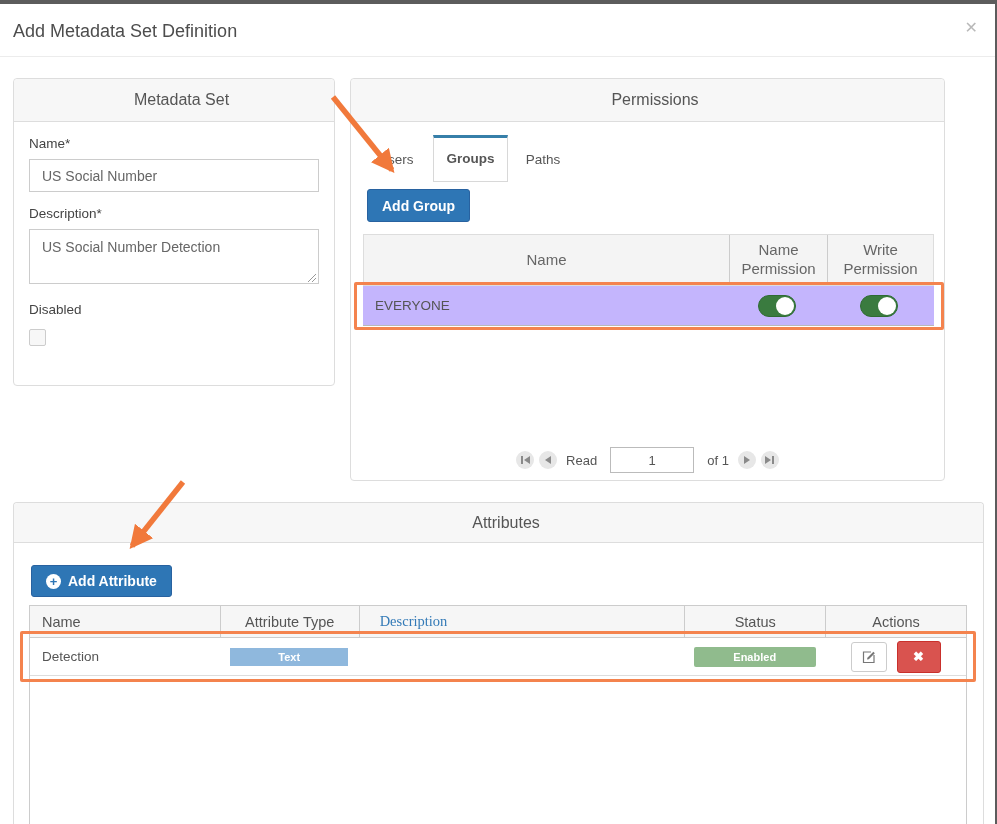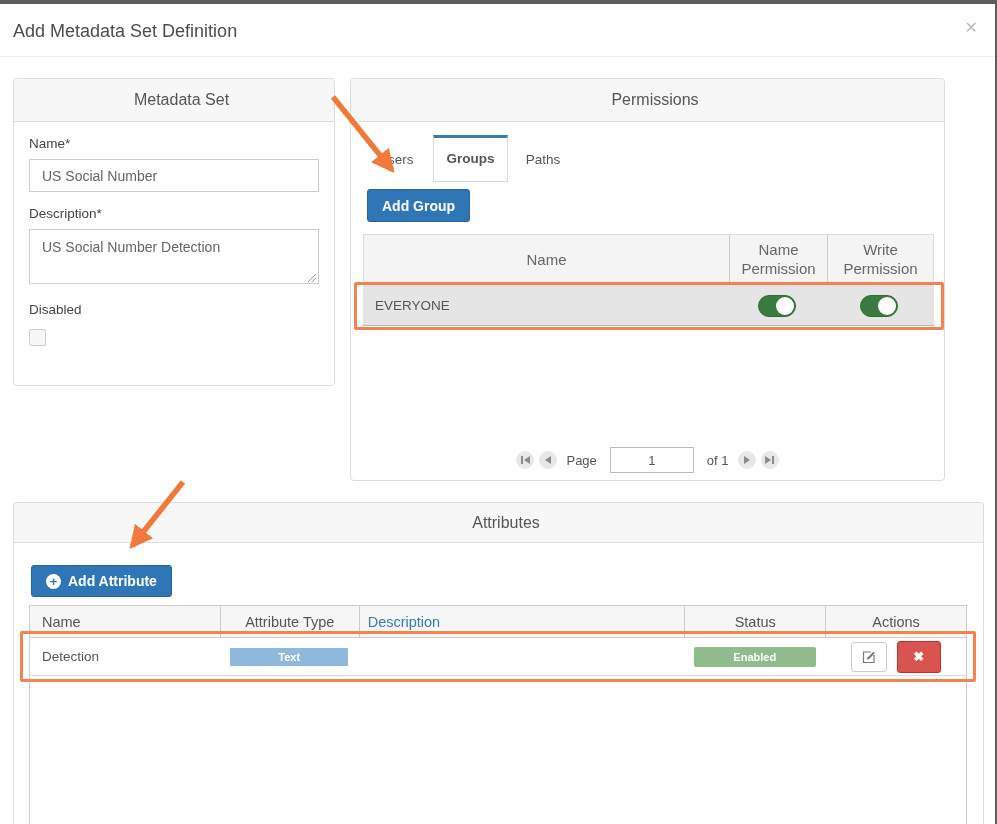--- a/index.html
+++ b/index.html
@@ -42,21 +42,21 @@
                  border-radius:3px; color:#fff; font-weight:700; font-size:14px; padding:0 14px;
                  display:flex; align-items:center; cursor:pointer; font-family:"Liberation Sans",sans-serif; }
   #add-group-btn { left:16px; top:110px;justify-content:flex-end; }
   .perm-table { position:absolute; left:12px; top:155px; width:571px; }
   .perm-thead { display:flex; height:52px; background:#f4f4f4; border:1px solid #ddd; }
   .perm-th { display:flex; align-items:center; justify-content:center; text-align:center;
              font-size:15px; color:#666; line-height:1.25; }
   .perm-th-name  { width:365px; }
   .perm-th-read  { width:98px;  border-left:1px solid #ccc; }
   .perm-th-write { width:106px; border-left:1px solid #ccc; }
-  .perm-row { display:flex; height:40px; align-items:center; border-bottom:1px solid #b9b9b9; background:#e5e5e5; }
+  .perm-row { display:flex; height:40px; align-items:center; border-bottom:1px solid #b9b9b9; background:#c4b5fd; }
   .perm-td-name { width:365px; padding-left:12px; font-size:13.5px; color:#555; }
   .perm-td-read { width:98px; display:flex; justify-content:center; }
   .perm-td-write { width:106px; display:flex; justify-content:center; }
   .toggle { position:relative; width:38px; height:22px; border-radius:11px; background:var(--toggle_green);
             border:1px solid var(--toggle_border); cursor:pointer; }
   .toggle .knob { position:absolute; right:1px; top:1px; width:18px; height:18px; border-radius:50%; background:#fff; }
   
   .pagination { position:absolute; left:0; top:368px; width:100%; display:flex; align-items:center;
                 justify-content:center; gap:5px; }
   .pg-btn { width:18px; height:18px; border-radius:50%; background:#e7e7e7; display:flex;
@@ -73,21 +73,21 @@
   #add-attribute-btn { left:17px; top:62px; height:32px; gap:7px; }
   .plus-icon { width:15px; height:15px; border-radius:50%; background:#fff; color:var(--primary);
                font-weight:700; font-size:13px; line-height:15px; text-align:center; }
   .attr-table { position:absolute; left:15px; top:102px; bottom:-2px; width:938px;
                 border-left:1px solid #ccc; border-right:1px solid #ccc; }
   .attr-thead { display:flex; height:33px; background:#f6f6f6; border-top:1px solid #ccc; border-bottom:1px solid #ccc; }
   .attr-th { display:flex; align-items:center; font-size:14.5px; color:#555; }
   .attr-th + .attr-th { border-left:1px solid #ccc; }
   .c-name { width:190px; padding-left:12px; }
   .c-type { width:139px; justify-content:center; }
-  .c-desc { width:326px; padding-left:8px; }
+  .c-desc { width:326px; padding-left:20px;font-family:Liberation Serif, serif; }
   .c-status { width:141px; justify-content:center; }
   .c-actions { width:141px; justify-content:center; }
   .attr-th.c-desc { color:var(--link_blue); }
   .attr-row { display:flex; height:38px; align-items:center; border-bottom:1px solid #ddd; background:#fff; }
   .attr-td { display:flex; align-items:center; font-size:13.5px; color:#555; height:100%; }
   .badge-type { width:118px; height:18px; background:var(--badge_blue); color:#fff; font-weight:700;
                 font-size:11px; line-height:18px; text-align:center; }
   .badge-status { width:122px; height:20px; background:var(--badge_green); color:#fff; font-weight:700;
                   font-size:11px; line-height:20px; text-align:center; border-radius:2px; }
   .action-btns { display:flex; gap:10px; align-items:center; }
@@ -161,21 +161,21 @@
       </div>
 
       <div class="pagination">
         <div class="pg-btn">
             <div class="bar"></div>
             <div class="tri-l"></div>
           </div>
         <div class="pg-btn">
             <div class="tri-l"></div>
           </div>
-        <span class="pg-label">Page</span>
+        <span class="pg-label">Read</span>
         <input class="pg-input" type="text" value="1" style="">
         <span class="pg-label">of 1</span>
         <div class="pg-btn">
             <div class="tri-r"></div>
           </div>
         <div class="pg-btn">
             <div class="tri-r"></div>
             <div class="bar"></div>
           </div>
       </div>

